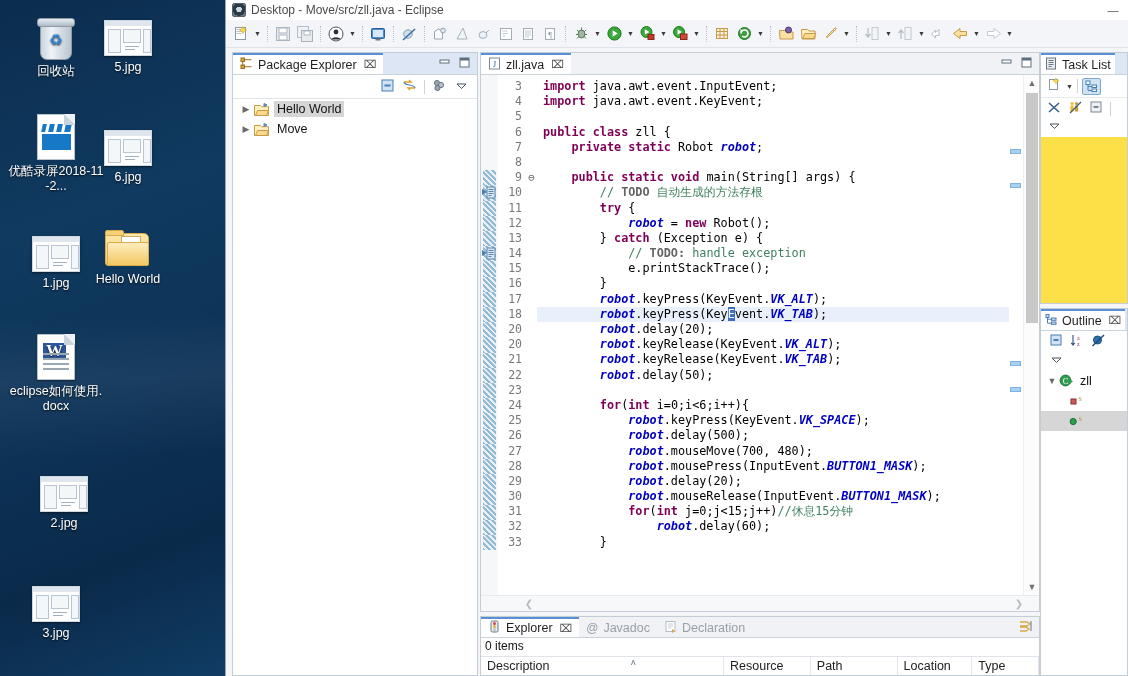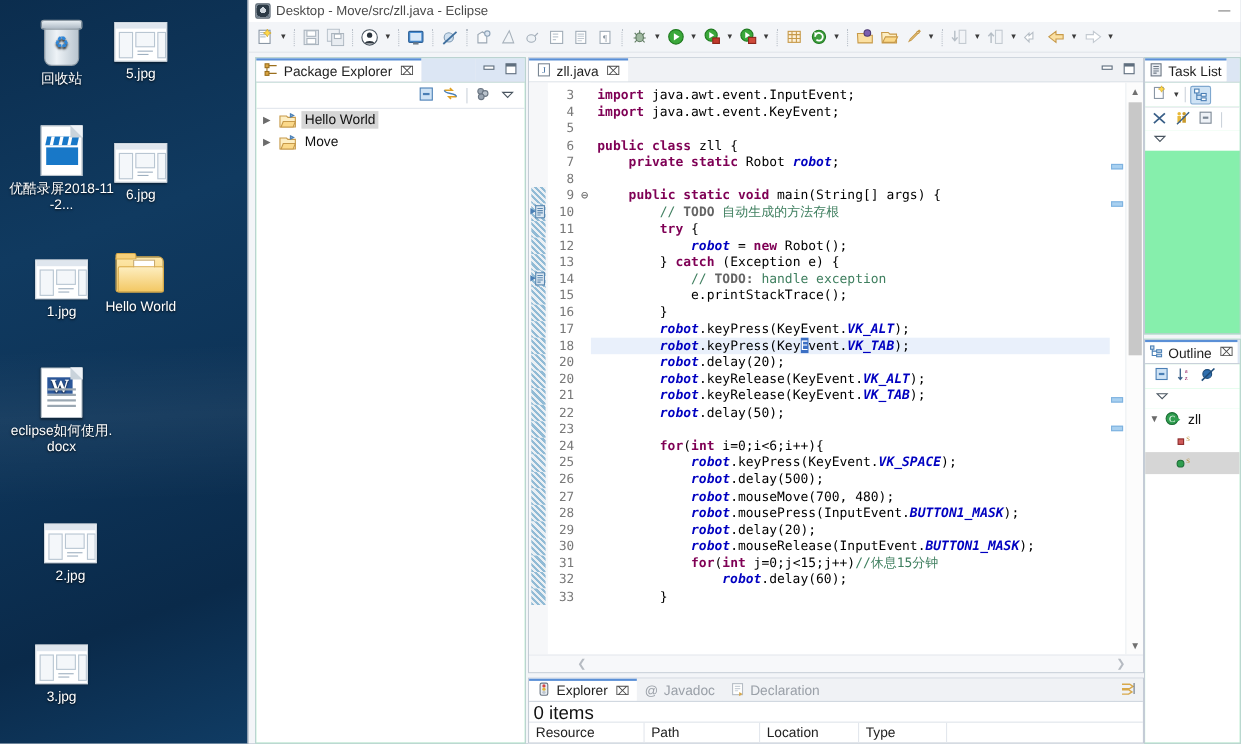--- a/index.html
+++ b/index.html
@@ -106,21 +106,21 @@
   .qarow { height:26px; background:#f3f5f8; position:relative; border-bottom:1px solid #dfe3e9;}
   .qa { position:absolute; right:2px; top:2px; width:92px; height:20px; background:#fff;
     border:1px solid #9aa4ae; color:#5a5a5a; font-size:12px; padding:2px 4px;}
 
   .workarea { flex:1; display:flex; min-height:0; background:#f3f5f8; }
   .leftcol { width:254px; display:flex; flex-direction:column; padding:4px 2px 0 6px;}
   .centercol { flex:1; display:flex; flex-direction:column; min-width:0; padding-top:4px;}
   .rightcol { width:88px; display:flex; flex-direction:column; padding-top:4px;}
 
   
-  .view { background:#86efac; border:1px solid #c4ccd6; display:flex; flex-direction:column; min-height:0;}
+  .view { background:#fde047; border:1px solid #c4ccd6; display:flex; flex-direction:column; min-height:0;text-align:center;}
   .vtabs { height:22px; display:flex; align-items:stretch; background:#f0f2f5;
     border-bottom:1px solid #c9d1da; position:relative;}
   .vtab { display:flex; align-items:center; gap:5px; padding:0 7px; font-size:12.5px; color:#1f1f1f;
     background:#ffffff; border-top:2px solid #5a8fd6; position:relative; }
   .vtab.inactive { background:#f0f2f5; border-top:2px solid transparent; color:#9aa0a8;}
   .vtab .x { font-size:11px; color:#4a4a4a; margin-left:2px;}
   .vtabfill { flex:1; background:#dce6f4; }
   .vctrl { display:flex; align-items:center; gap:7px; padding:0 6px; background:#dce6f4;}
   .vtoolbar { height:24px; display:flex; align-items:center; justify-content:flex-end; gap:7px;
     padding:0 8px; background:#fff; border-bottom:1px solid #dfe4ea;}
@@ -155,21 +155,21 @@
      color:#707070; font-size:9px; line-height:16px;}
   .ovr { width:14px; background:#fff; position:relative;}
   .ovr .mk { position:absolute; left:1px; width:11px; height:5px; background:#a8d0f0; border:1px solid #7fb3e0;}
   .hscroll { height:16px; background:#f7f8fa; border-top:1px solid #e6e9ee; position:relative;}
   .hscroll .arr{ position:absolute; top:0; width:16px; height:16px; text-align:center; color:#b6bbc2;
      font-size:10px; line-height:16px;}
 
   
   .bottom { height:60px; background:#fff; border:1px solid #c4ccd6; margin-top:4px;
      display:flex; flex-direction:column;}
-  .pitems { height:18px; font-size:17px; padding:1px 4px; color:#111; }
+  .pitems { height:18px; font-size:12px; padding:1px 4px; color:#111; }
   .pcols { flex:1; display:flex; border-top:1px solid #dfe4ea; font-size:12.5px; color:#222;}
   .pcol { padding:2px 6px; border-right:1px solid #e3e7ed; position:relative;}
 
   
   .rsmall { font-size:12.5px; }
   .findbox { width:68px; height:20px; border:1px solid #9aa4ae; background:#fff; display:flex;
      align-items:center; justify-content:space-between; padding:0 4px; color:#4a4a4a; font-size:12.5px; margin:4px 0 0 6px;}
 </style>
 </head>
 <body>
@@ -754,20 +754,21 @@
             <div class="vtabfill" style="background: rgb(240, 242, 245);"></div>
             <div class="vctrl" style="background: rgb(240, 242, 245);">
               <span><svg width="14" height="14" viewBox="0 0 14 14">
                   <path d="M1 3h7l3 2-3 2H1M1 8h6l3 2-3 2H1" stroke="#d8a84a" fill="none" stroke-width="1.3"></path>
                   <path d="M12 2v10" stroke="#6b7683"></path>
                 </svg></span>
             </div>
           </div>
         <div class="pitems">0 items</div>
         <div class="pcols" id="problem-cols">
+            <div class="pcol" style="width: 300px;"><span>Description</span><span style="position:absolute;left:150px;top:0px;font-size:9px;color:#6b7683;">ʌ</span></div>
             <div class="pcol" style="width: 105px;"><span>Resource</span></div>
             <div class="pcol" style="width: 105px;"><span>Path</span></div>
             <div class="pcol" style="width: 90px;"><span>Location</span></div>
             <div class="pcol" style="width: 80px;"><span>Type</span></div>
           </div>
       </div>
     </div>
 
     <div class="rightcol">
       <div class="view" style="height:252px;">

